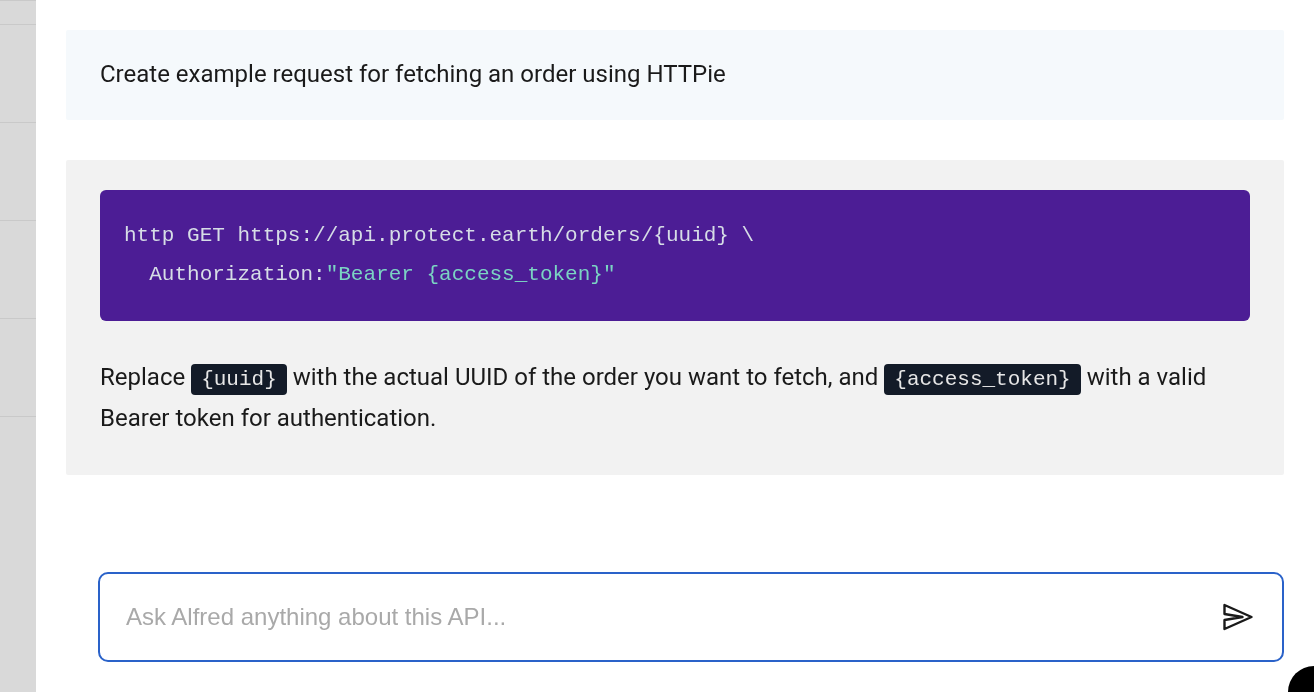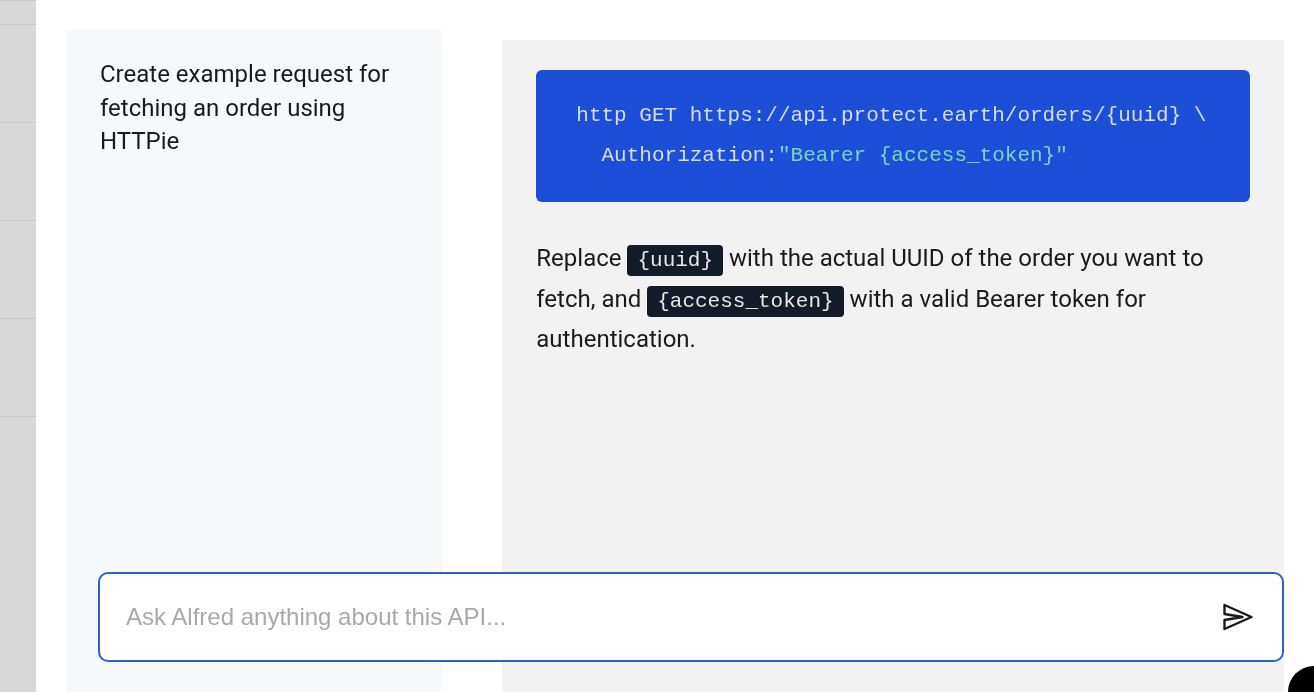--- a/index.html
+++ b/index.html
@@ -43,21 +43,21 @@
       margin-bottom: 97px;
     }
     .main {
       position: absolute;
       left: 36px;
       top: 0;
       right: 0;
       bottom: 0;
       background: #fff;
       display: flex;
-      flex-direction: row;
+      flex-direction: column;
     }
     .user-message {
       background: #f5f9fc;
       padding: 28px 34px;
       border-radius: 2px;
       margin: 30px 30px 0 30px;
     }
     .user-message-text {
       font-size: 24px;
       color: #1a1a1a;
@@ -69,23 +69,23 @@
       padding: 30px 34px 36px 34px;
       border-radius: 2px;
     }
     .response-heading {
       font-size: 24px;
       color: #1a1a1a;
       font-weight: 400;
       margin-bottom: 22px;
     }
     .code-block {
-      background: #1d4ed8;
+      background: #4c1d95;
       border-radius: 6px;
-      padding: 26px 40px;
+      padding: 26px 24px;
       font-family: "SFMono-Regular", Consolas, "Liberation Mono", Menlo, monospace;
       font-size: 21px;
       line-height: 1.9;
       color: #d6dde6;
       white-space: pre;
       overflow-x: auto;
       margin-bottom: 26px;
     }
     .tok-cmd { color: #d6dde6; }
     .tok-method { color: #d6dde6; }

